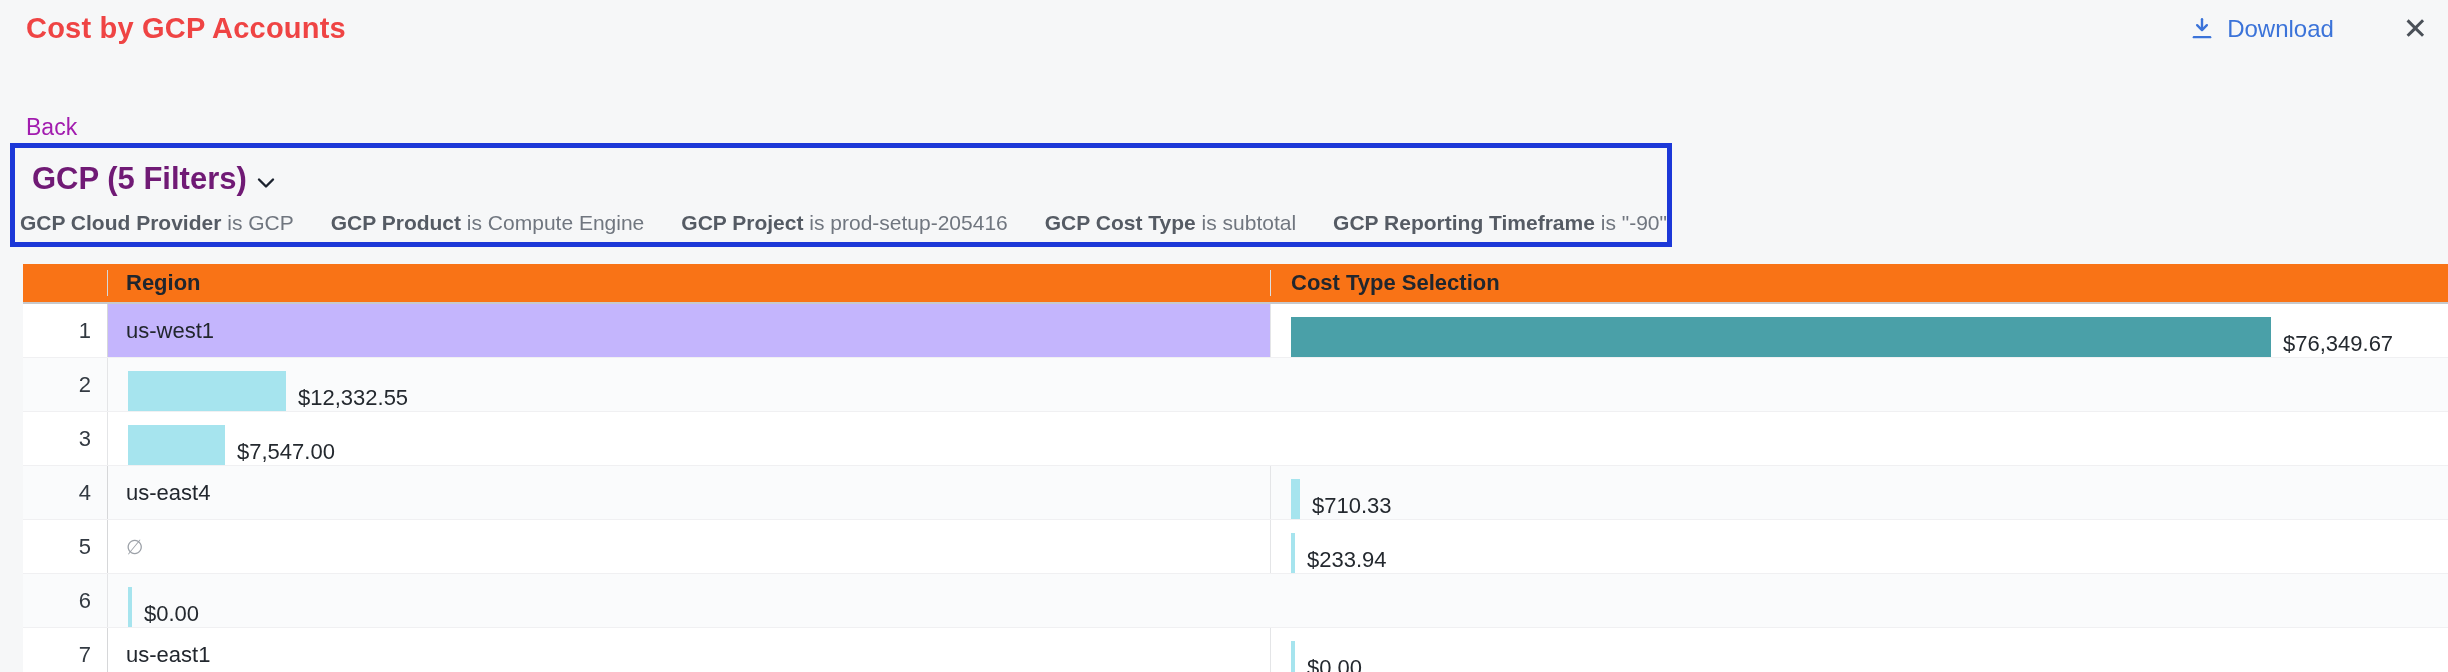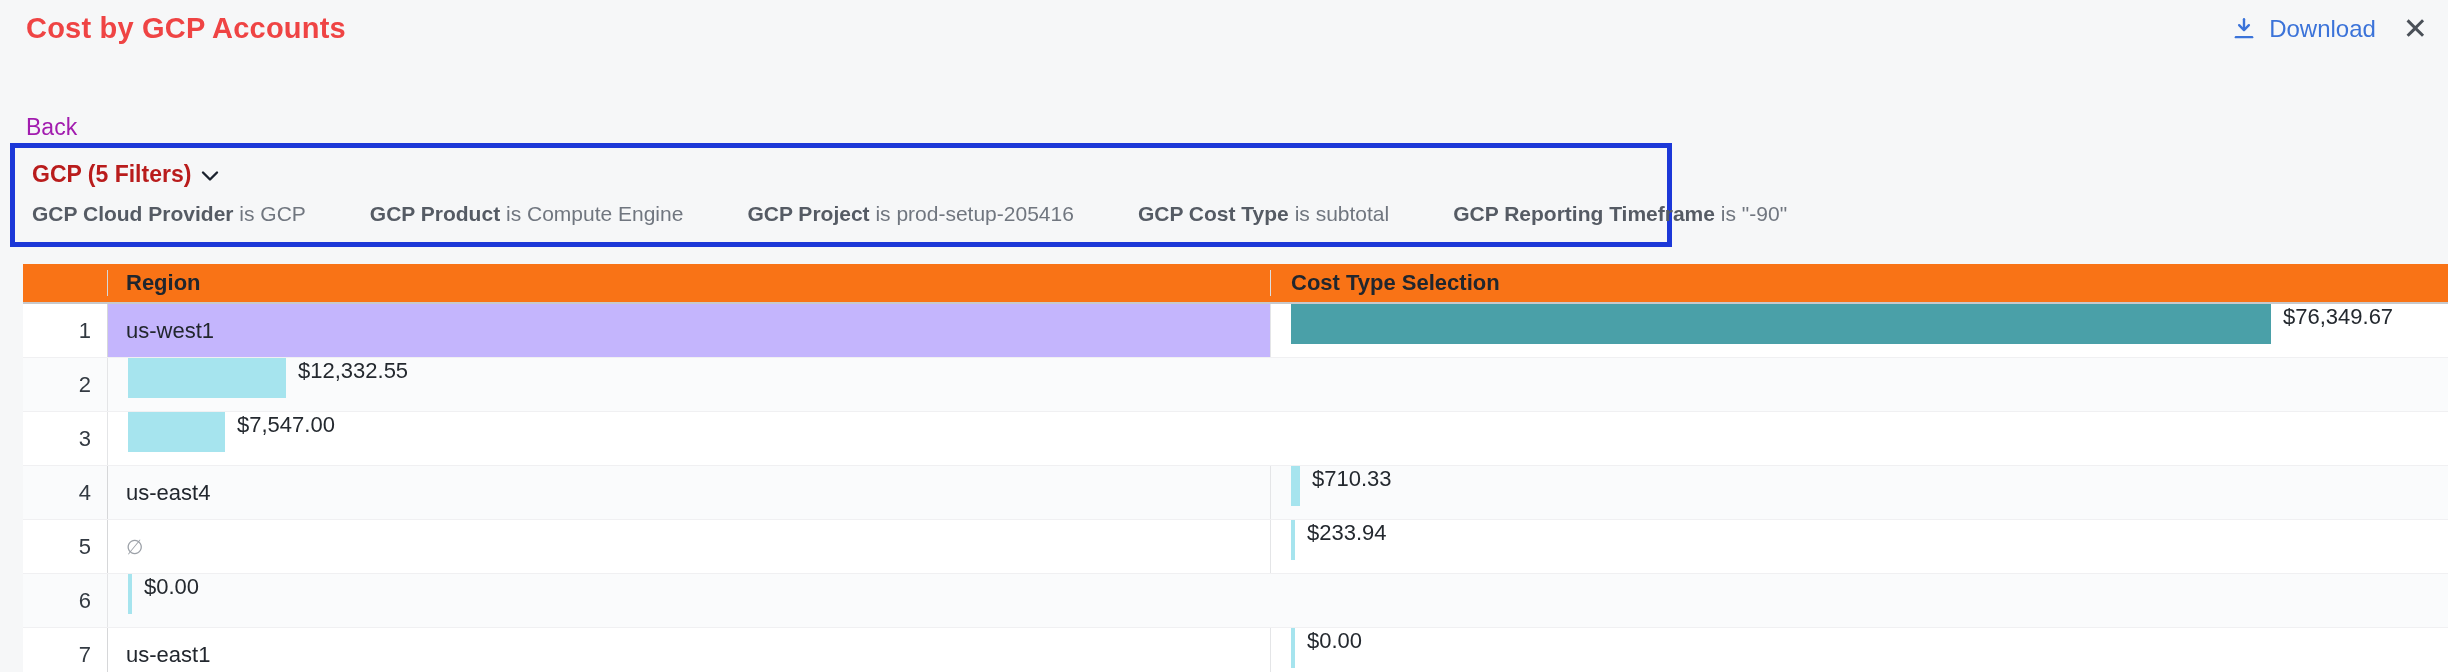--- a/index.html
+++ b/index.html
@@ -1,46 +1,46 @@
 <!DOCTYPE html>
 <html><head>
 <meta charset="utf-8">
 <style>
   html,body{margin:0;padding:0;}
   body{font-family:"Liberation Sans", sans-serif;}
   #app{position:relative;width:2448px;height:672px;background:#f6f7f8;overflow:hidden;}
 
   
   .page-title{position:absolute;left:26px;top:12px;font-size:29px;font-weight:700;color:#ef4444;letter-spacing:.2px;}
-  .header-actions{position:absolute;right:20px;top:14px;display:flex;align-items:center;gap:27px;}
+  .header-actions{position:absolute;right:20px;top:14px;display:flex;align-items:center;gap:69px;}
   .download-btn{display:flex;align-items:center;gap:12px;color:#3b73d9;font-size:24px;font-weight:500;cursor:pointer;}
   .download-btn svg{display:block;}
   .close-btn{color:#4a5058;font-size:30px;font-weight:400;line-height:1;cursor:pointer;}
 
   
   .back-link{position:absolute;left:26px;top:114px;font-size:23px;color:#a21caf;cursor:pointer;}
   .filter-panel{position:absolute;left:10px;top:143px;width:1652px;height:94px;border:5px solid #1c38d8;background:transparent;}
-  .filter-summary{display:flex;align-items:center;gap:10px;margin:13px 0 0 17px;font-size:23px;font-weight:700;color:#b91c1c;cursor:pointer;}
+  .filter-summary{display:flex;align-items:center;gap:10px;margin:13px 0 0 17px;font-size:31px;font-weight:700;color:#701a75;cursor:pointer;}
   .filter-summary svg{margin-top:3px;}
-  .filter-row{display:flex;gap:64px;margin:14px 0 0 17px;font-size:21px;color:#70767f;white-space:nowrap;}
+  .filter-row{display:flex;gap:37px;margin:14px 0 0 17px;font-size:21px;color:#70767f;white-space:nowrap;justify-content:flex-end;}
   .filter-item b{color:#555b64;font-weight:700;}
 
   
   .grid{position:absolute;left:23px;top:264px;width:2425px;}
   .grid-header{display:flex;height:38px;background:#f97316;border-bottom:2px solid #c7c9cc;align-items:center;font-size:22px;font-weight:700;color:#20262e;}
   .col-num{width:84px;flex:0 0 84px;}
   .col-region{width:1163px;flex:0 0 1163px;border-left:1px solid #d6d7d9;padding-left:18px;box-sizing:border-box;}
   .col-chart{flex:1;border-left:1px solid #dddee0;padding-left:20px;box-sizing:border-box;}
   .grid-row{display:flex;height:53px;align-items:stretch;background:#ffffff;border-bottom:1px solid #f0f0f2;}
   .grid-row.striped{background:#fafbfc;}
   .cell-num{width:84px;flex:0 0 84px;display:flex;align-items:center;justify-content:flex-end;padding-right:16px;box-sizing:border-box;font-size:22px;color:#333a42;}
   .cell-region{width:1163px;flex:0 0 1163px;border-left:1px solid #d6d7d9;display:flex;align-items:center;padding-left:18px;box-sizing:border-box;font-size:22px;color:#22272e;}
   .cell-region.selected{background:#c4b5fd;}
   .cell-region .null-sym{color:#9ca1a8;font-size:20px;}
-  .cell-chart{flex:1;border-left:1px solid #e4e5e7;display:flex;align-items:flex-start;padding-left:20px;box-sizing:border-box;}
+  .cell-chart{flex:1;border-left:1px solid #e4e5e7;display:flex;align-items:flex-end;padding-left:20px;box-sizing:border-box;}
   .bar{height:40px;flex:0 0 auto;}
   .bar-value{margin-left:12px;font-size:22px;color:#24292f;white-space:nowrap;}
 </style>
 </head>
 <body>
 
 <div id="app">
 
   <div class="page-title">Cost by GCP Accounts</div>
 

